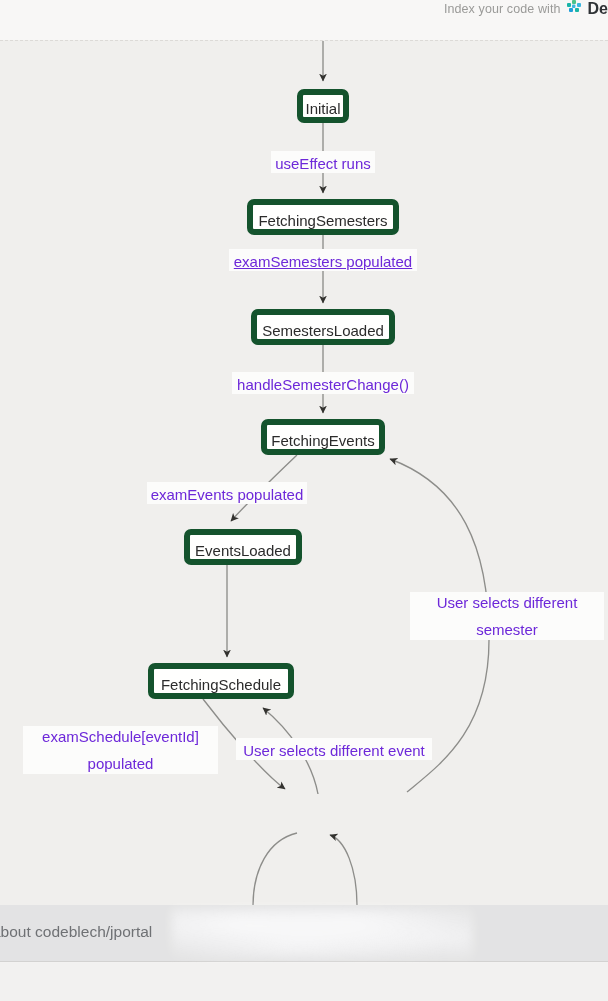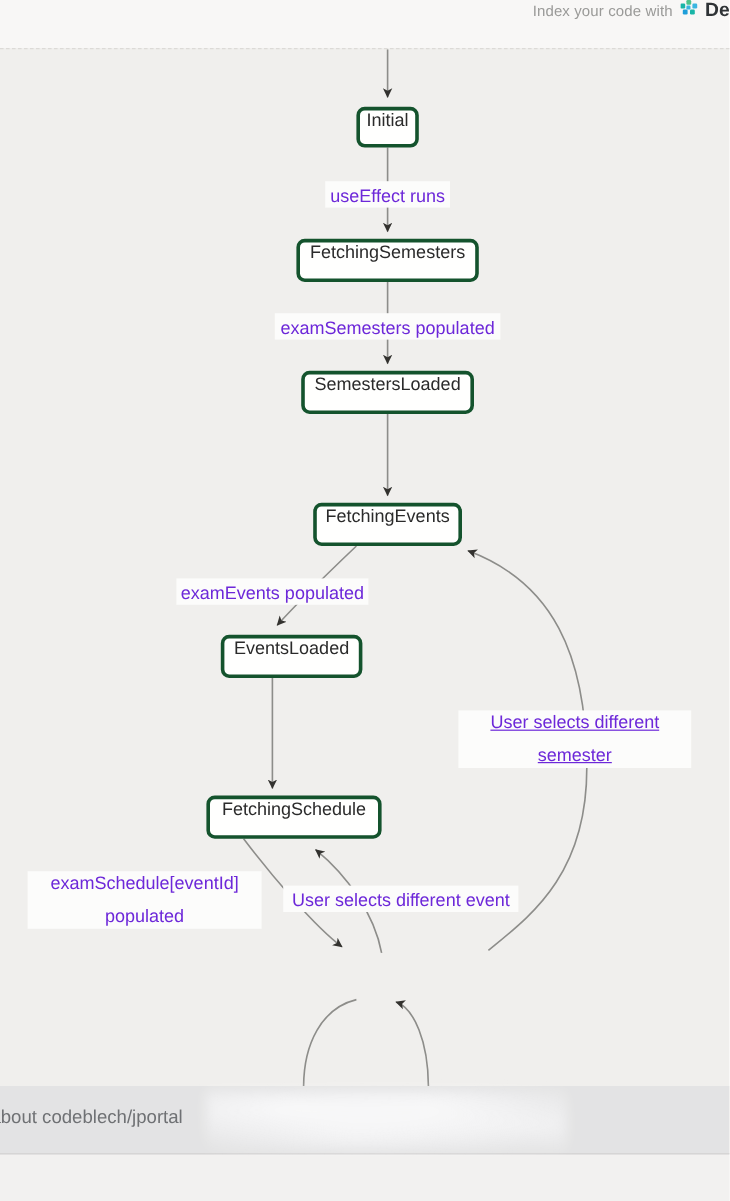--- a/index.html
+++ b/index.html
@@ -66,24 +66,24 @@
     left: 0; top: -1px;
     width: 608px;
     height: 866px;
     display: block;
   }
 
   
   .node {
     position: absolute;
     background: #fffffe;
-    border: 3px solid #14532d;
+    border: 6px solid #14532d;
     border-radius: 7px;
     display: flex;
-    align-items: flex-start;
+    align-items: flex-end;
     justify-content: center;
     font-size: 15px;
     color: #2b2b2b;
     white-space: nowrap;
     padding: 0 14px;
     z-index: 10;
     box-shadow: 0 0 0 0 rgba(0,0,0,0);
   }
 
   
@@ -209,34 +209,35 @@
     </div>
 
     <div class="node" style="left:261px;top:378px;width:124px;height:36px;">
       <span>FetchingEvents</span>
     </div>
 
     <div class="node" style="left:168px;top:488px;width:118px;height:36px;margin-left:16px;">
       <span>EventsLoaded</span>
     </div>
 
-    <div class="node" style="left:172px;top:622px;width:146px;height:36px;">
+    <div class="node" style="left:148px;top:622px;width:146px;height:36px;">
       <span>FetchingSchedule</span>
     </div>
 
 
     <div class="elabel" style="left:271px;top:110px;width:104px;height:22px;">useEffect runs</div>
 
-    <div class="elabel" style="left:229px;top:220px;width:188px;height:22px;">examSemesters populated</div>
-
+    <div class="elabel" style="left:229px;top:208px;width:188px;height:22px;text-decoration:underline;">examSemesters populated</div>
+
+    <div class="elabel" style="left:232px;top:331px;width:182px;height:22px;">handleSemesterChange()</div>
 
     <div class="elabel" style="left:147px;top:441px;width:160px;height:22px;">examEvents populated</div>
 
 
-    <div class="elabel two-line" style="left:382px;top:551px;width:194px;height:48px;display:flex;align-items:center;justify-content:center;text-decoration:underline;">User selects different semester</div>
+    <div class="elabel two-line" style="left:410px;top:551px;width:194px;height:48px;display:flex;align-items:center;justify-content:center;">User selects different semester</div>
 
     <div class="elabel two-line" style="left:23px;top:685px;width:195px;height:48px;display:flex;align-items:center;justify-content:center;">examSchedule[eventId] populated</div>
 
     <div class="elabel" style="left:236px;top:697px;width:196px;height:22px;">User selects different event</div>
 
   </div>
 
   <div class="footer">
     <div class="footer-band">
       <div class="footer-blur"></div>

